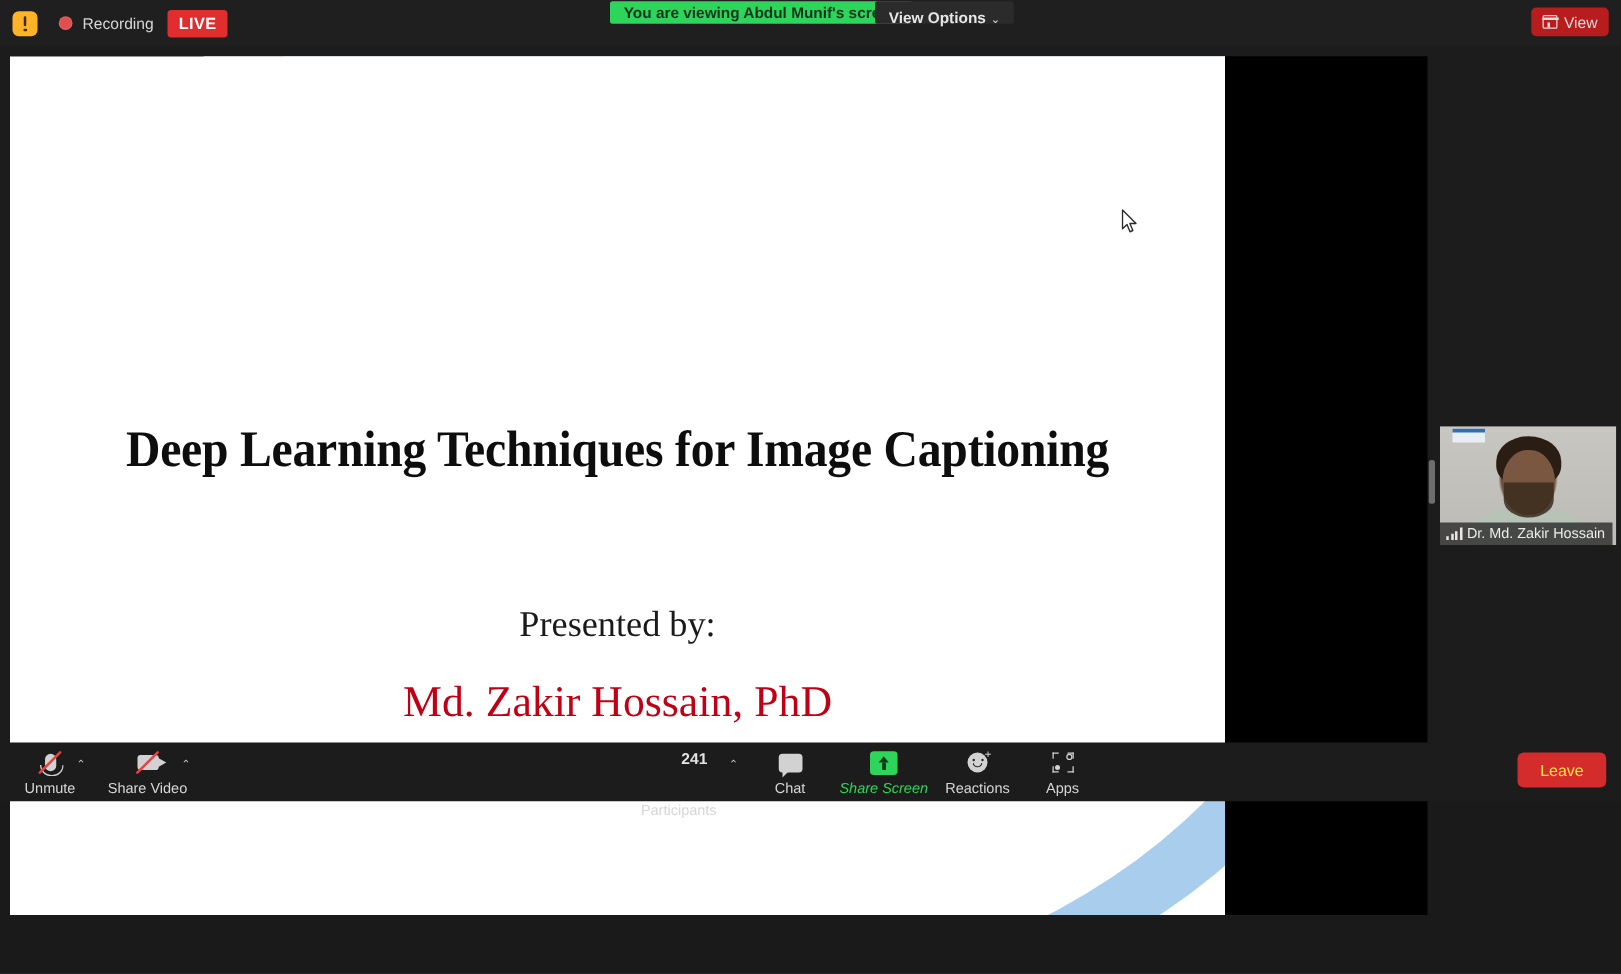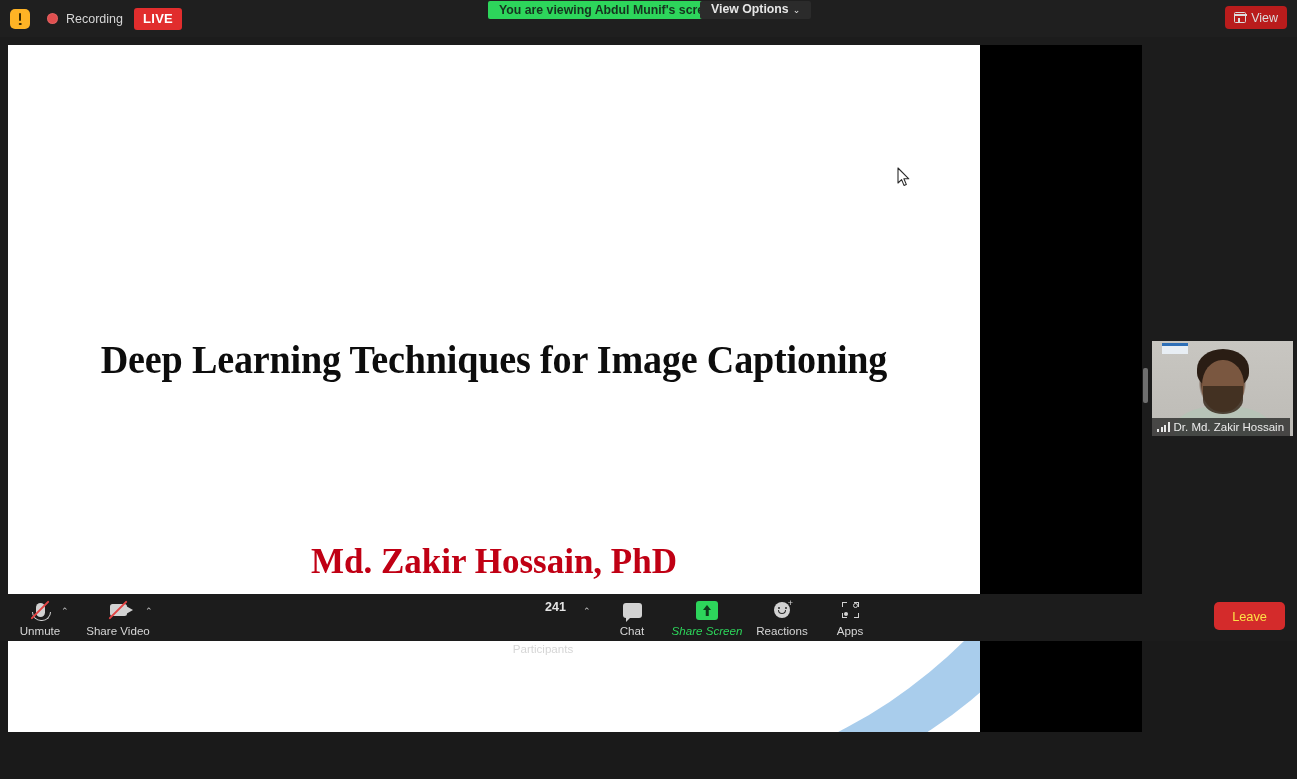--- a/index.html
+++ b/index.html
@@ -93,21 +93,21 @@
     height: 18px; line-height: 18px;
     padding: 0 11px;
     white-space: nowrap;
     border-radius: 2px;
   }
   .view-options {
     position: absolute; left: 700px; top: 1px;
     background: #2b2b2b;
     color: #e6e6e6;
     font-size: 12.3px; font-weight: bold;
-    height: 18px; line-height: 16px;
+    height: 18px; line-height: 26px;
     padding: 0 11px;
     border-radius: 2px;
     white-space: nowrap;
   }
   .view-options .caret { font-size: 9px; margin-left: 4px; font-weight: normal; }
 
   .view-btn {
     position: absolute; right: 10px; top: 6px;
     background: #b91c1c;
     border-radius: 4px;
@@ -212,21 +212,21 @@
     text-align: center;
     font-family: "Liberation Serif", serif;
     font-size: 29px;
     color: #1a1a1a;
   }
   .slide-presenter {
     position: absolute;
     left: 0; right: 0; top: 497px;
     text-align: center;
     font-family: "Liberation Serif", serif;
-    font-weight: bold;
+    font-weight: normal;
     font-size: 35px;
     color: #c00014;
   }
 
   
   .cursor {
     position: absolute;
     left: 889px; top: 122px;
     z-index: 20;
     width: 14px; height: 20px;
@@ -541,20 +541,21 @@
   <div class="stage">
     <div class="slide">
       <div class="swoosh-right"></div>
       <div class="swoosh-right-mask"></div>
       <div class="swoosh-bl2"></div>
       <div class="swoosh-bl"></div>
       <div class="swoosh-bl-mask"></div>
 
       <div class="slide-inner">
         <div class="slide-title">Deep Learning Techniques for Image Captioning</div>
+        <div class="slide-presented">Presented by:</div>
         <div class="slide-presenter">Md. Zakir Hossain, PhD</div>
       </div>
 
       <svg class="cursor" viewBox="0 0 14 20">
         <path d="M1,1 L1,16 L4.6,12.6 L7,18.4 L9.3,17.4 L6.9,11.8 L11.8,11.8 Z" fill="#ffffff" stroke="#2a2a2a" stroke-width="1.1" stroke-linejoin="round"></path>
       </svg>
     </div>
   </div>
 
   <div class="drag-handle"></div>

